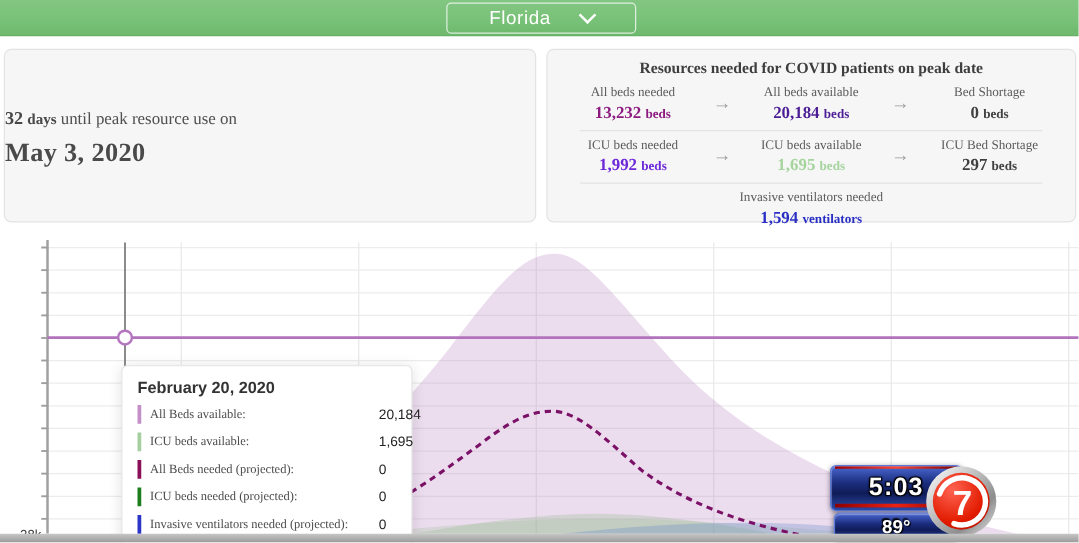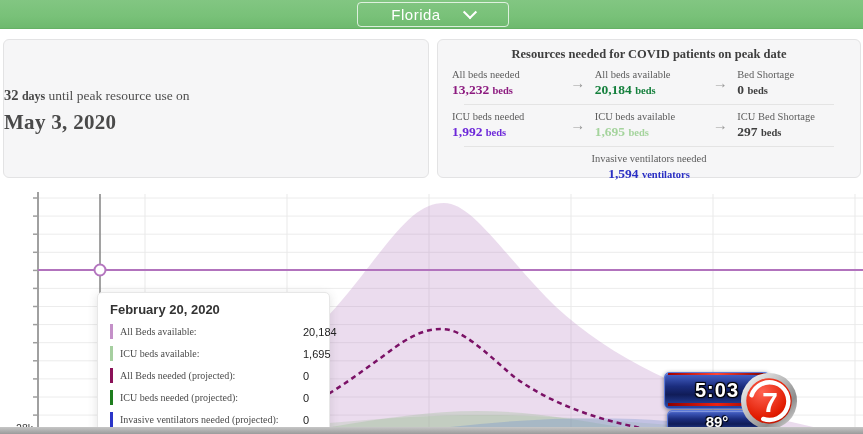--- a/index.html
+++ b/index.html
@@ -26,28 +26,28 @@
               align-items:flex-start;justify-content:center;padding-top:4px;}
   .peak-line{font-size:13.5px;color:#4f4f4f;}
   .peak-line .b{font-weight:bold;color:#474747;}
   .peak-line .lg{font-size:14.5px;}
   .peak-line .sm{font-size:12px;}
   .peak-date{font-size:21px;font-weight:bold;color:#4a4a4a;margin-top:6px;letter-spacing:.3px;}
 
   .panel-right{left:437px;width:424px;padding:7px 14px 4px;}
   .res-title{text-align:center;font-size:12.5px;font-weight:bold;color:#3e3e3e;margin-bottom:7px;}
   .res-row{display:grid;grid-template-columns:1fr 34px 1fr 34px 1fr;align-items:center;}
-  .stat{text-align:left;}
+  .stat{text-align:center;}
   .stat-label{font-size:10.5px;color:#5c5c5c;margin-bottom:2px;}
   .stat-value{font-size:13.5px;font-weight:bold;}
   .stat-value .unit{font-size:10.5px;font-weight:bold;}
   .arrow{text-align:center;color:#9a9a9a;font-size:15px;}
   .divider{height:1px;background:#e4e4e4;margin:6px 12px;}
   .res-center{text-align:center;margin-top:2px;}
-  .c-purple{color:#8c1a7f;} .c-lilac{color:#15803d;} .c-dark{color:#3f3f3f;}
+  .c-purple{color:#8c1a7f;} .c-lilac{color:#4c1d95;} .c-dark{color:#3f3f3f;}
   .c-green{color:#6d28d9;} .c-lightgreen{color:#a5d49d;} .c-blue{color:#2a2fc4;}
 
   
   .chart{position:absolute;left:0;top:182px;width:863px;height:245px;background:#fff;}
   .y-axis-label{position:absolute;left:1px;top:225px;height:160px;
     writing-mode:vertical-rl;transform:rotate(180deg);
     font-size:10.5px;color:#787878;text-align:center;}
   .ticks{position:absolute;left:0;top:189px;width:33px;}
   .tick{height:18.1px;line-height:18.1px;text-align:right;font-size:10.5px;color:#3a3a3a;margin-top:48px;}
   .chart svg{position:absolute;left:0;top:0;}

